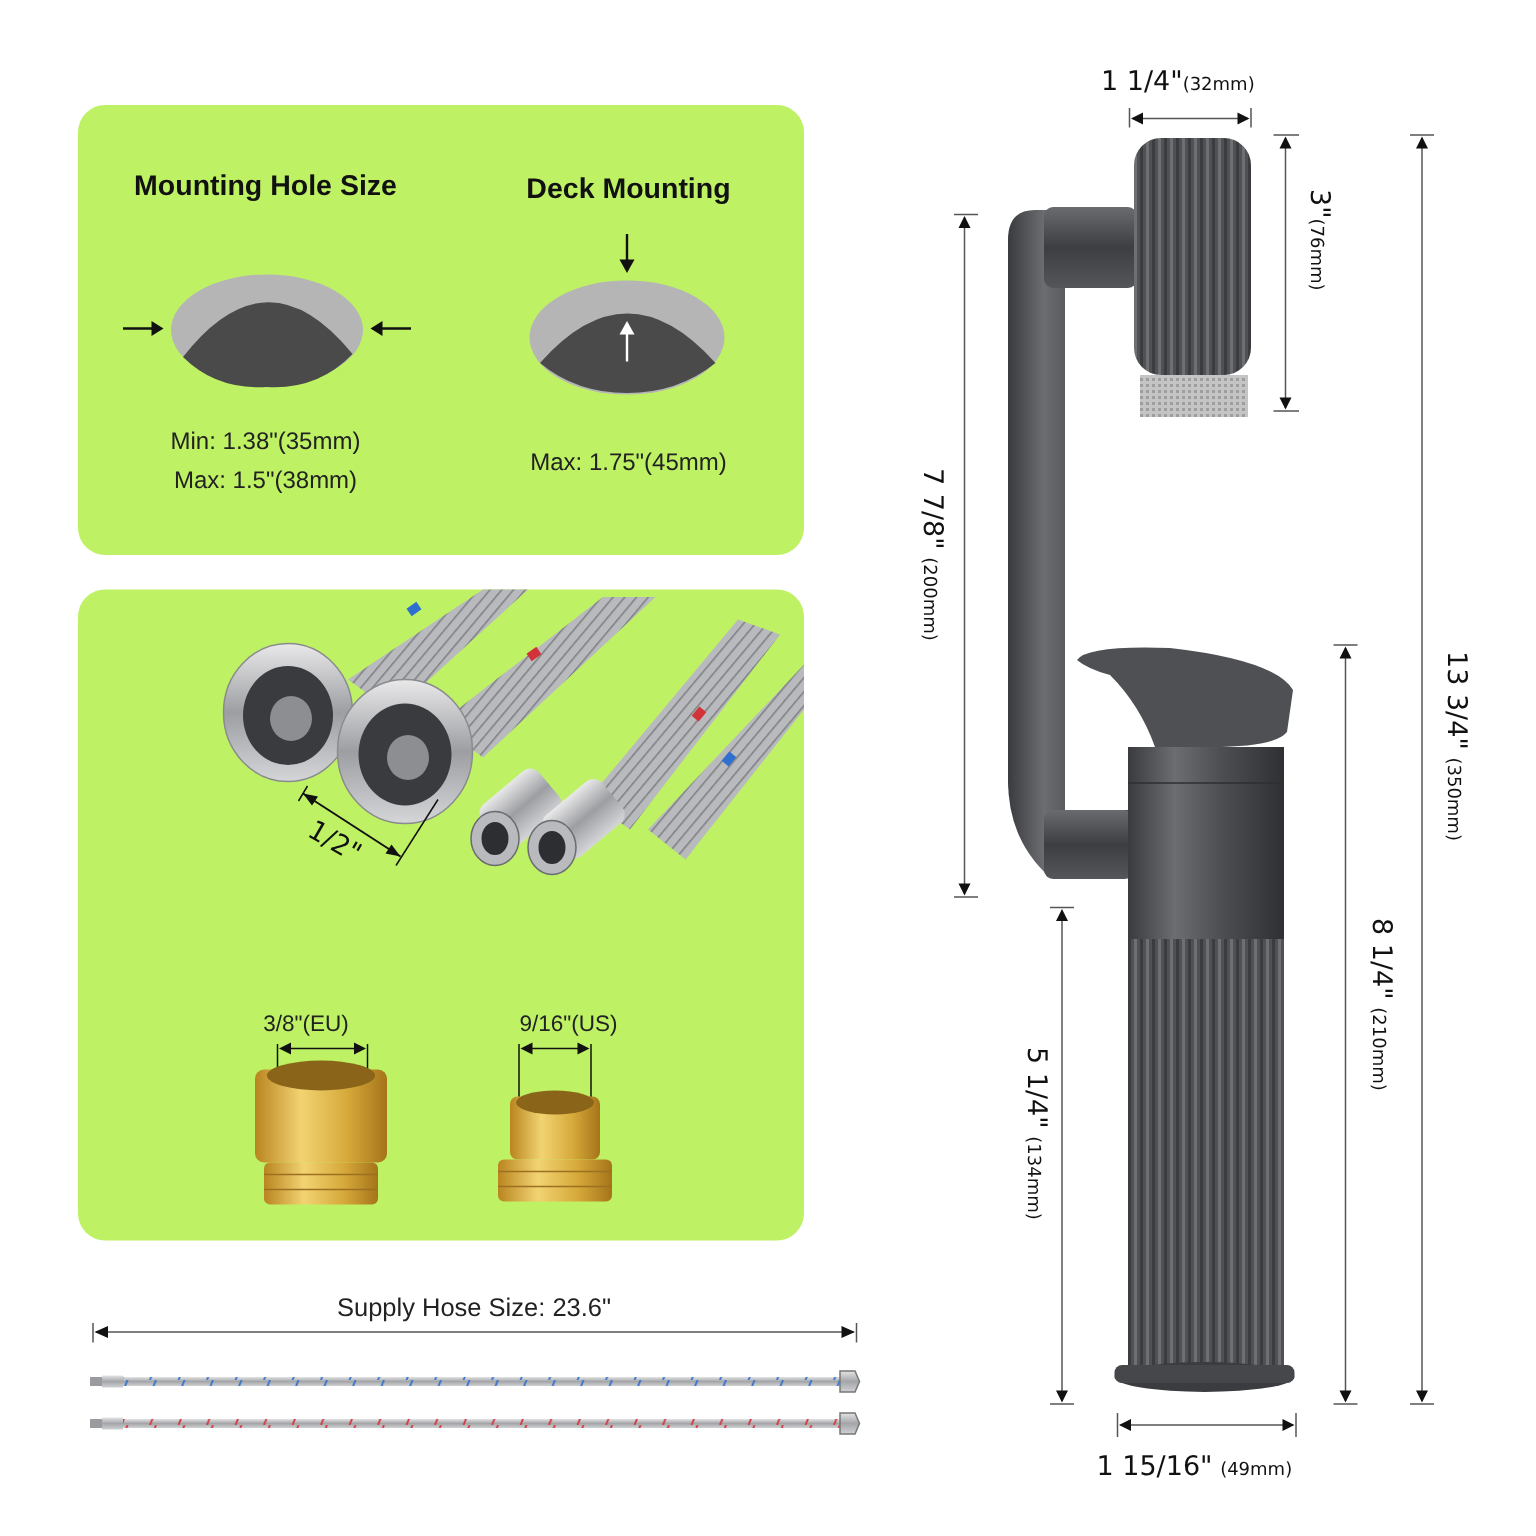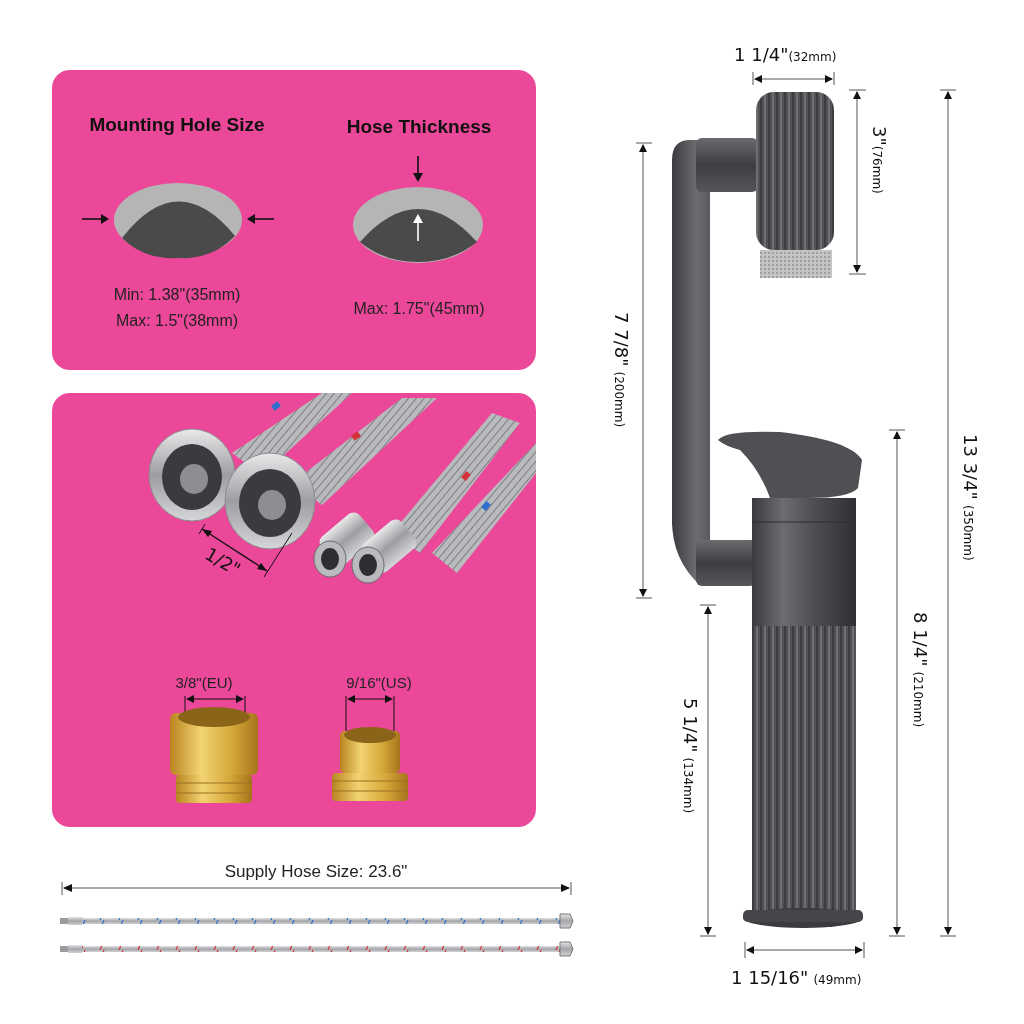--- a/index.html
+++ b/index.html
@@ -1,32 +1,32 @@
 <!DOCTYPE html>
 <html><head>
 <meta charset="utf-8">
 <style>
   html,body{margin:0;padding:0;background:#ffffff;}
   body{width:1024px;height:1024px;position:relative;overflow:hidden;font-family:"Liberation Sans",sans-serif;color:#111;}
   .abs{position:absolute;}
-  .card{position:absolute;background:#ec4899;border-radius:18px;}
+  .card{position:absolute;background:#bef264;border-radius:18px;}
   .title-bold{font-weight:bold;font-size:19px;color:#111;text-align:center;white-space:nowrap;}
   .spec{font-size:16px;color:#222;text-align:center;white-space:nowrap;line-height:24px;}
   .dim-label{font-family:"DejaVu Sans",sans-serif;color:#111;white-space:nowrap;}
   .big{font-size:18px;}
   .small{font-size:12px;}
   .vtext{position:absolute;transform-origin:left top;transform:rotate(90deg);white-space:nowrap;font-family:"DejaVu Sans",sans-serif;color:#111;}
   svg{position:absolute;left:0;top:0;overflow:visible;}
 </style>
 </head>
 <body>
 
 <div class="card" style="left:52px;top:70px;width:484px;height:300px;">
   <div class="abs title-bold" style="left:0;top:44px;width:250px;">Mounting Hole Size</div>
-  <div class="abs title-bold" style="left:262px;top:46px;width:210px;">Hose Thickness</div>
+  <div class="abs title-bold" style="left:262px;top:46px;width:210px;">Deck Mounting</div>
 
   <div class="abs" style="left:0;top:0;width:250px;height:300px;">
     <svg width="250" height="300">
       <ellipse cx="126" cy="150" rx="64" ry="37" fill="#b5b5b5"></ellipse>
       <path d="M70 168 Q126 96 183 166 Q160 190 126 188 Q92 190 70 168 Z" fill="#4a4a4a"></path>
       <line x1="30" y1="149" x2="55" y2="149" stroke="#111" stroke-width="1.6"></line>
       <polygon points="57,149 49,144 49,154" fill="#111"></polygon>
       <line x1="222" y1="149" x2="197" y2="149" stroke="#111" stroke-width="1.6"></line>
       <polygon points="195,149 203,144 203,154" fill="#111"></polygon>
     </svg>

